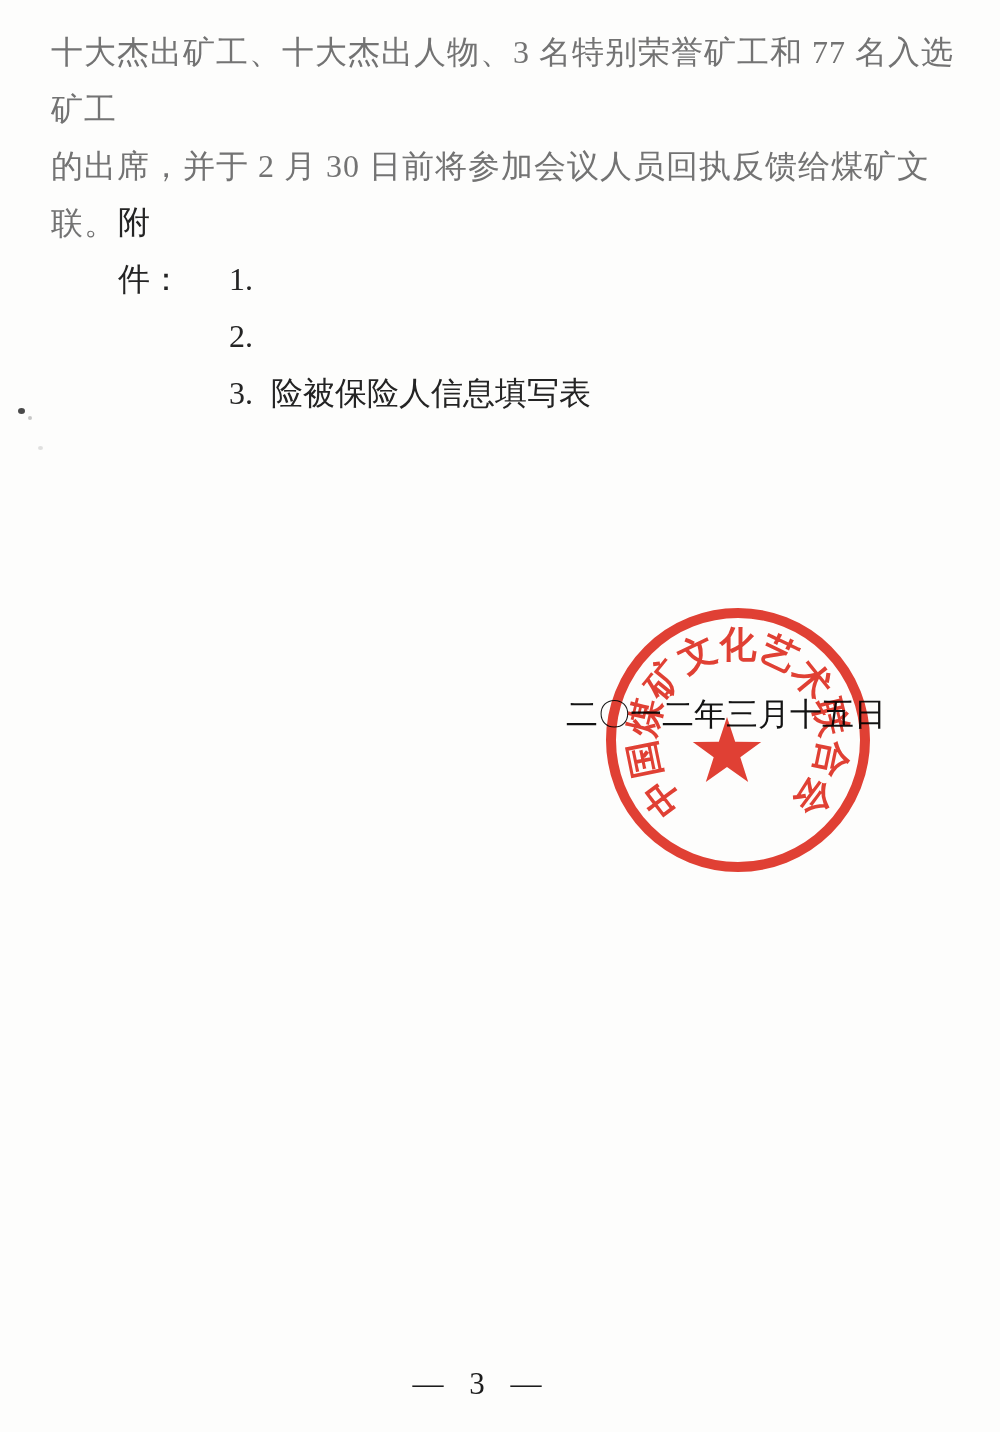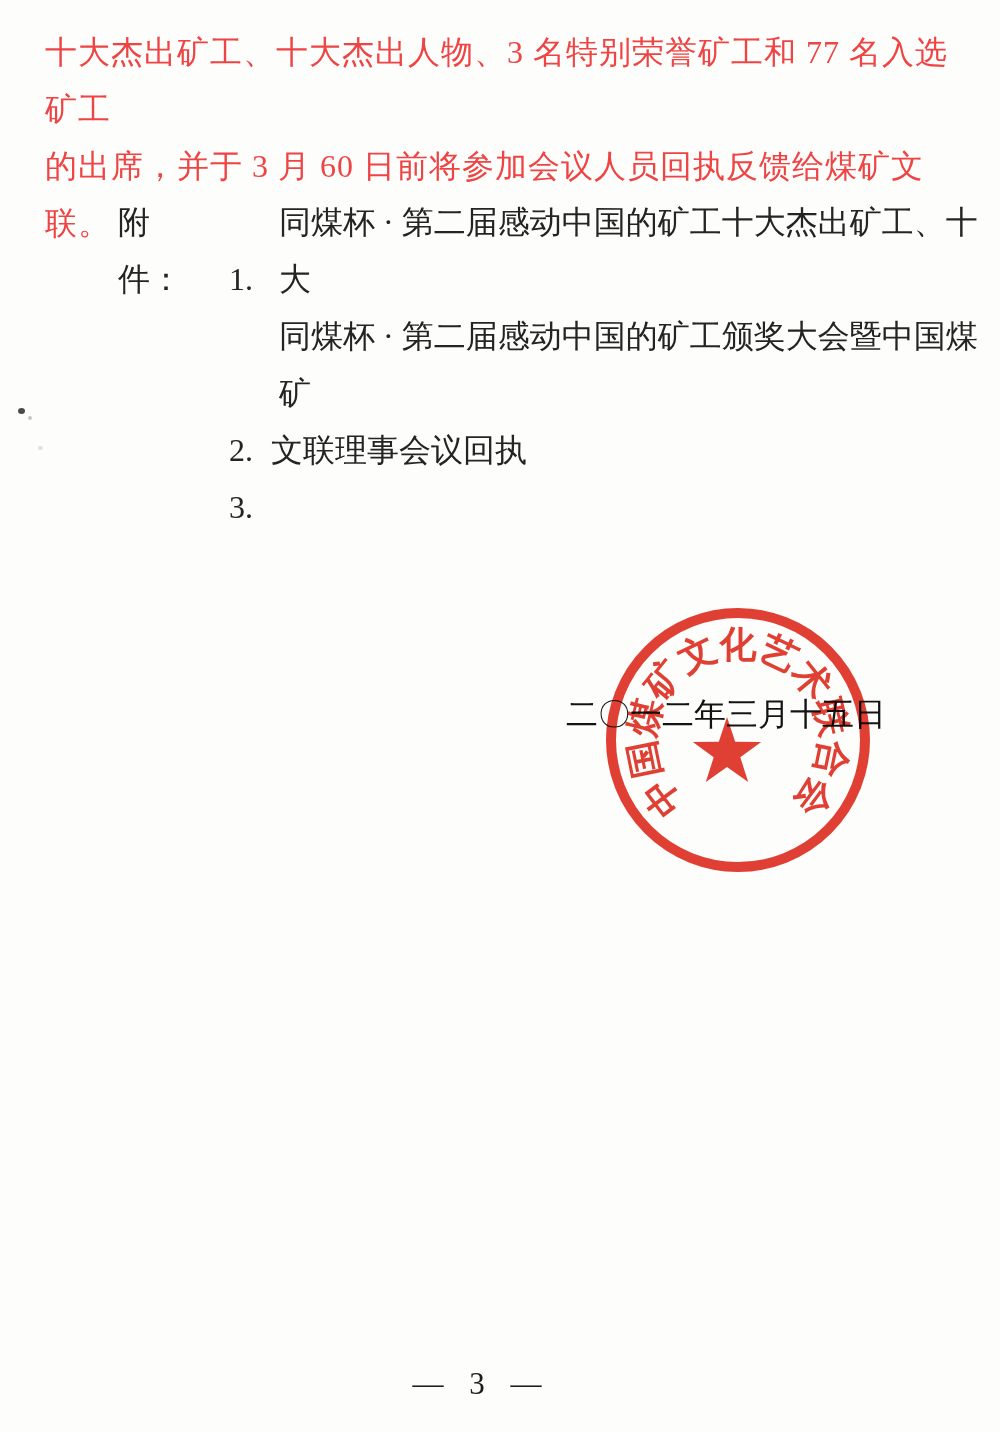--- a/index.html
+++ b/index.html
@@ -14,27 +14,27 @@
   .page {
     position: relative;
     width: 1000px;
     height: 1432px;
     background: #fdfdfc;
     color: #242424;
   }
   
   .body-paragraph {
     position: absolute;
-    left: 45px;
+    left: 51px;
     top: 24px;
     width: 905px;
     font-size: 32px;
     line-height: 57px;
     letter-spacing: 1px;
-    color: #ef4444;
+    color: #737373;
   }
   
   .attachment {
     position: absolute;
     left: 118px;
     top: 194px;
     font-size: 32px;
     line-height: 57px;
     color: #242424;
   }
@@ -109,43 +109,39 @@
   .speck-2 { left: 28px; top: 416px; width: 4px; height: 4px; background: #9a9a9a; opacity: .55; }
   .speck-3 { left: 38px; top: 446px; width: 5px; height: 4px; background: #bcbcbc; opacity: .45; }
 </style>
 </head>
 <body>
 
 <div class="page">
 
   <div class="body-paragraph">
     <div>十大杰出矿工、十大杰出人物、3 名特别荣誉矿工和 77 名入选矿工</div>
-    <div>的出席，并于 3 月 60 日前将参加会议人员回执反馈给煤矿文联。</div>
+    <div>的出席，并于 2 月 30 日前将参加会议人员回执反馈给煤矿文联。</div>
   </div>
 
   <div class="attachment">
     <div class="att-item">
       <span class="att-label">附件：</span>
       <span class="att-num">1.</span>
       <div class="att-lines">
-        <div>同煤杯 · 第二届感动中国的矿工十大杰出矿工、十大</div>
       </div>
     </div>
     <div class="att-item">
       <span class="att-label"></span>
       <span class="att-num">2.</span>
-      <div class="att-lines">
-        <div>同煤杯 · 第二届感动中国的矿工颁奖大会暨中国煤矿</div>
-        <div class="wrap-line">文联理事会议回执</div>
-      </div>
     </div>
     <div class="att-item">
       <span class="att-label"></span>
       <span class="att-num">3.</span>
       <div class="att-lines">
+        <div class="wrap-line">险被保险人信息填写表</div>
       </div>
     </div>
   </div>
 
   <div class="signature-date">二〇一二年三月十五日</div>
 
   <div class="seal">
     <svg viewBox="0 0 280 280" xmlns="http://www.w3.org/2000/svg">
       <circle class="seal-ring" cx="140" cy="140" r="127"></circle>
       <polygon class="seal-star" points="129,117 137.2,141.7 163.2,141.9 142.3,157.3 150.2,182.1 129,167 107.8,182.1 115.7,157.3 94.8,141.9 120.8,141.7"></polygon>

